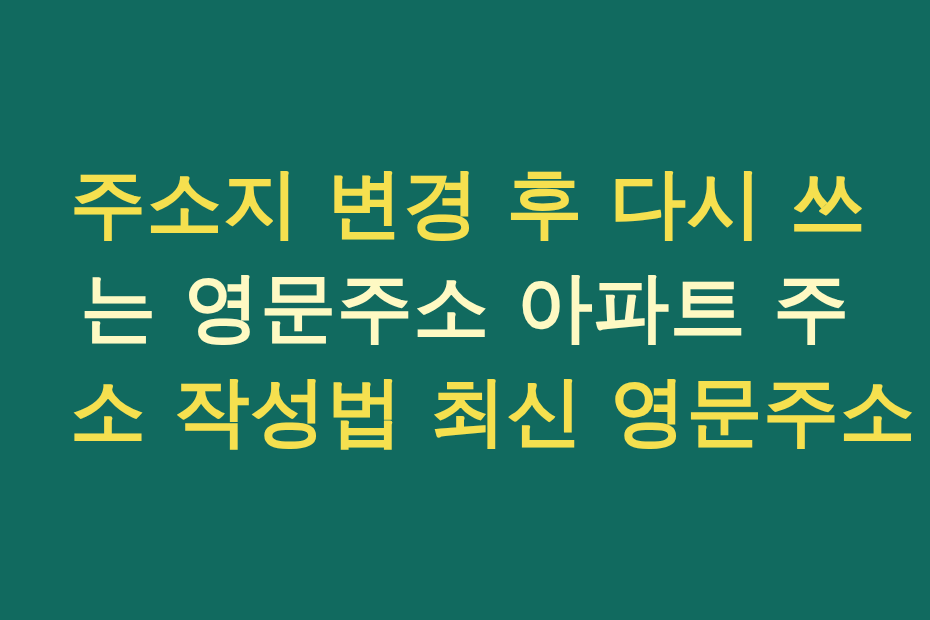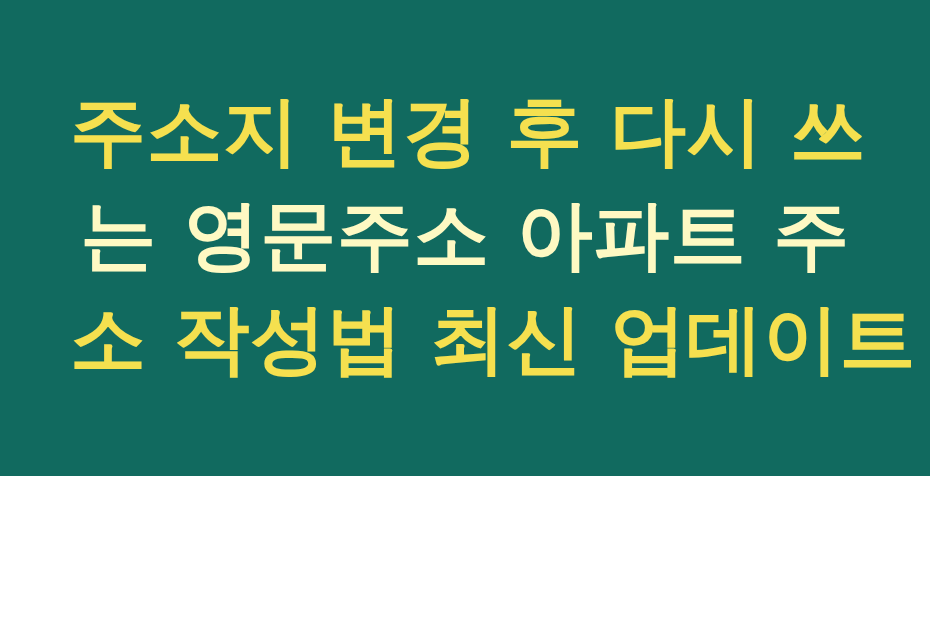--- a/index.html
+++ b/index.html
@@ -8,21 +8,21 @@
   }
   body {
     width: 930px;
     height: 620px;
     overflow: hidden;
     font-family: "DejaVu Sans", sans-serif;
   }
   #banner {
     position: relative;
     width: 930px;
-    height: 476px;
+    height: 620px;
     background: #116A5F;
     display: flex;
     align-items: center;
     justify-content: center;
     box-sizing: border-box;
   }
   #title-block {
     width: 790px;
     text-align: center;
     margin-top: -6px;
@@ -38,15 +38,15 @@
     white-space: nowrap;
   }
 </style>
 </head>
 <body>
 
 <div id="banner" style="background: rgb(17, 106, 95);">
   <div id="title-block">
     <span class="title-line" style="color: rgb(245, 224, 79);">주소지 변경 후 다시 쓰</span>
     <span class="title-line" style="color: #fef9c3;">는 영문주소 아파트 주</span>
-    <span class="title-line" style="color: rgb(245, 224, 79);">소 작성법 최신 업데이트</span>
+    <span class="title-line" style="color: rgb(245, 224, 79);">소 작성법 최신 영문주소</span>
   </div>
 </div>
 
 </body></html>

